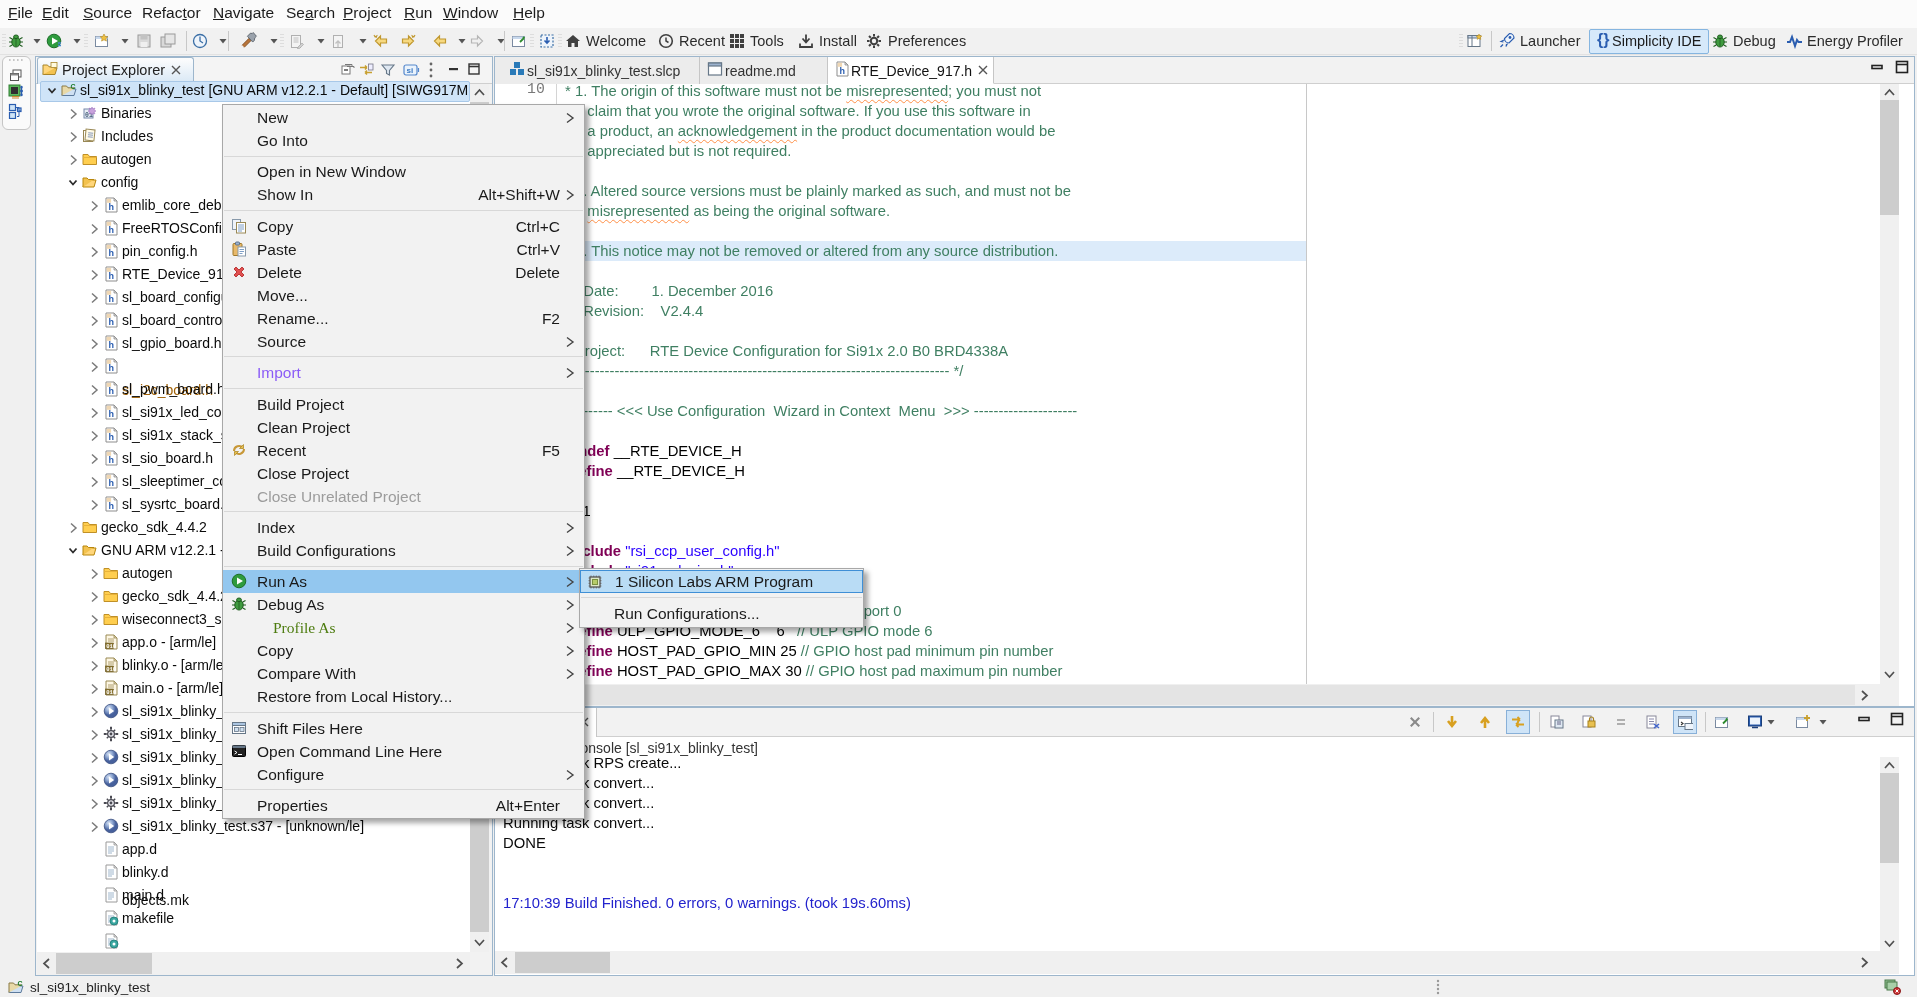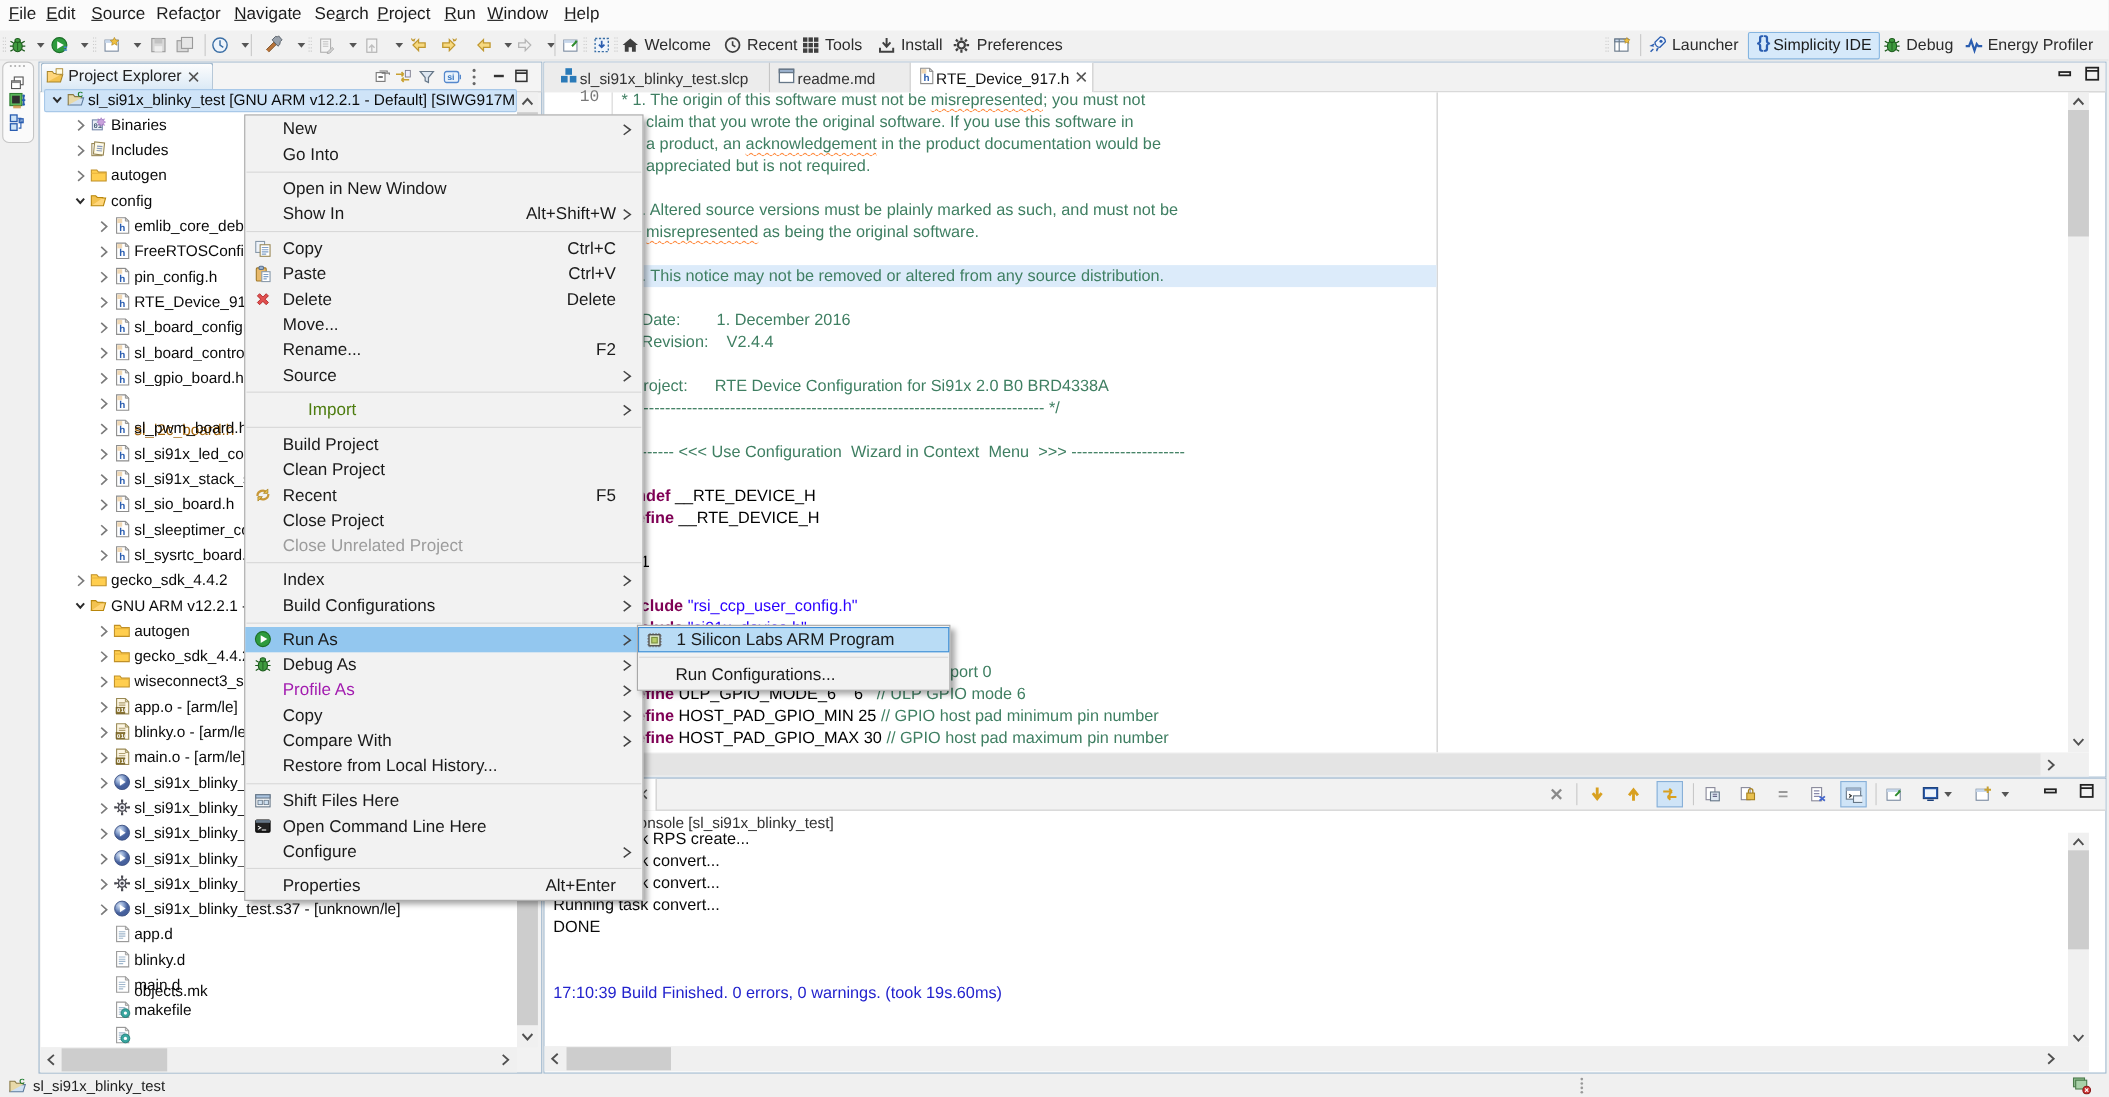--- a/index.html
+++ b/index.html
@@ -925,21 +925,21 @@
         <div class="mi" style="position:absolute;right:24px;top:0;color:#1a1a1a;">F2</div>
       </div>
 <div style="position:relative;height:23px;">
         <div class="mi" style="position:absolute;left:34px;top:0;color:#1a1a1a;">Source</div>
         <svg style="position:absolute;right:9px;top:6px;" width="10" height="12" viewBox="0 0 10 12">
           <path d="M2 1.5 L8 6 L2 10.5" fill="none" stroke="#444" stroke-width="1.4"></path>
         </svg>
       </div>
 <div class="sep"></div>
 <div style="position:relative;height:23px;">
-        <div class="mi" style="position:absolute;left:34px;top:0;color:#4d7c0f;margin-left:23px;">Import</div>
+        <div class="mi" style="position:absolute;left:34px;top:0;color:#8b5cf6;">Import</div>
         <svg style="position:absolute;right:9px;top:6px;" width="10" height="12" viewBox="0 0 10 12">
           <path d="M2 1.5 L8 6 L2 10.5" fill="none" stroke="#444" stroke-width="1.4"></path>
         </svg>
       </div>
 <div class="sep"></div>
 <div style="position:relative;height:23px;">
         <div class="mi" style="position:absolute;left:34px;top:0;color:#1a1a1a;">Build Project</div>
       </div>
 <div style="position:relative;height:23px;">
         <div class="mi" style="position:absolute;left:34px;top:0;color:#1a1a1a;">Clean Project</div>
@@ -993,21 +993,21 @@
             <path d="M4.2 6 L1.5 4.5 M4 9 H1 M4.2 12 L1.5 13.5 M11.8 6 L14.5 4.5 M12 9 H15 M11.8 12 L14.5 13.5"></path>
           </g>
           <path d="M8 5 V13" stroke="#1e5c1e" stroke-width="0.8"></path>
         </svg>
         <div class="mi" style="position:absolute;left:34px;top:0;color:#1a1a1a;">Debug As</div>
         <svg style="position:absolute;right:9px;top:6px;" width="10" height="12" viewBox="0 0 10 12">
           <path d="M2 1.5 L8 6 L2 10.5" fill="none" stroke="#444" stroke-width="1.4"></path>
         </svg>
       </div>
 <div style="position:relative;height:23px;">
-        <div class="mi" style="position:absolute;left:34px;top:0;color:#a21caf;">Profile As</div>
+        <div class="mi" style="position:absolute;left:50px;top:0;color:#4d7c0f;font-family:Liberation Serif, serif;">Profile As</div>
         <svg style="position:absolute;right:9px;top:6px;" width="10" height="12" viewBox="0 0 10 12">
           <path d="M2 1.5 L8 6 L2 10.5" fill="none" stroke="#444" stroke-width="1.4"></path>
         </svg>
       </div>
 <div style="position:relative;height:23px;">
         <div class="mi" style="position:absolute;left:34px;top:0;color:#1a1a1a;">Copy</div>
         <svg style="position:absolute;right:9px;top:6px;" width="10" height="12" viewBox="0 0 10 12">
           <path d="M2 1.5 L8 6 L2 10.5" fill="none" stroke="#444" stroke-width="1.4"></path>
         </svg>
       </div>

